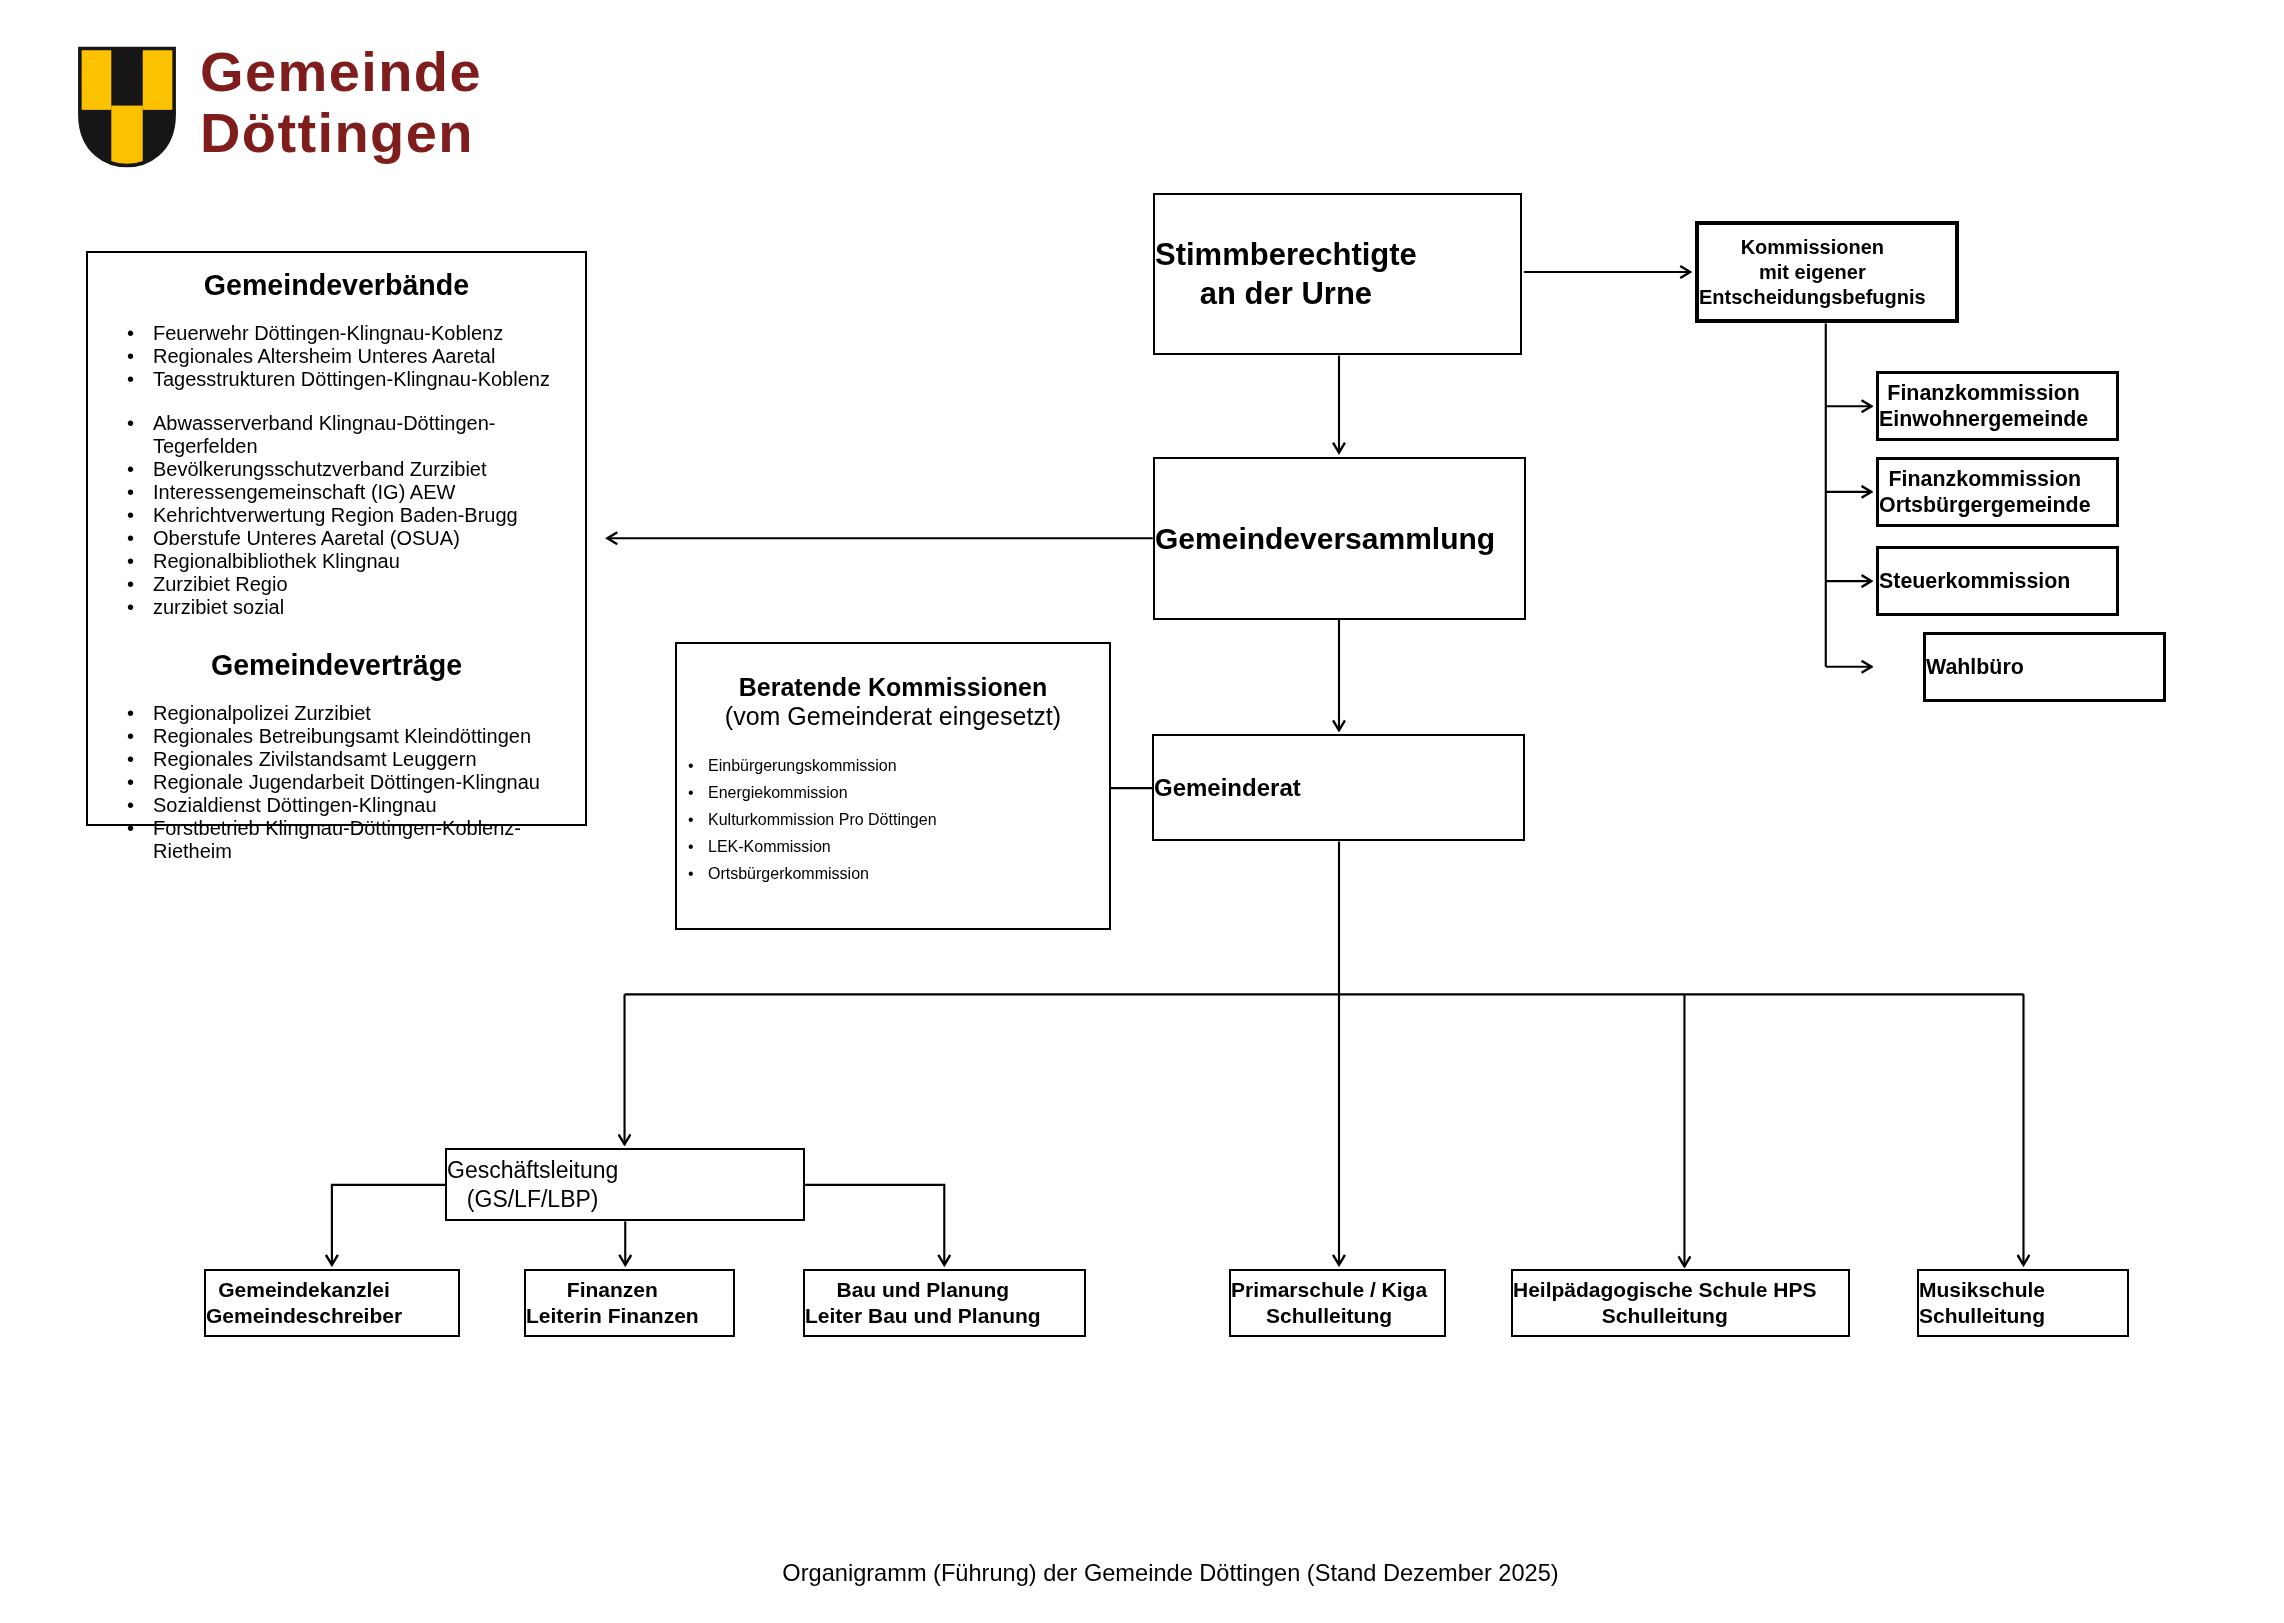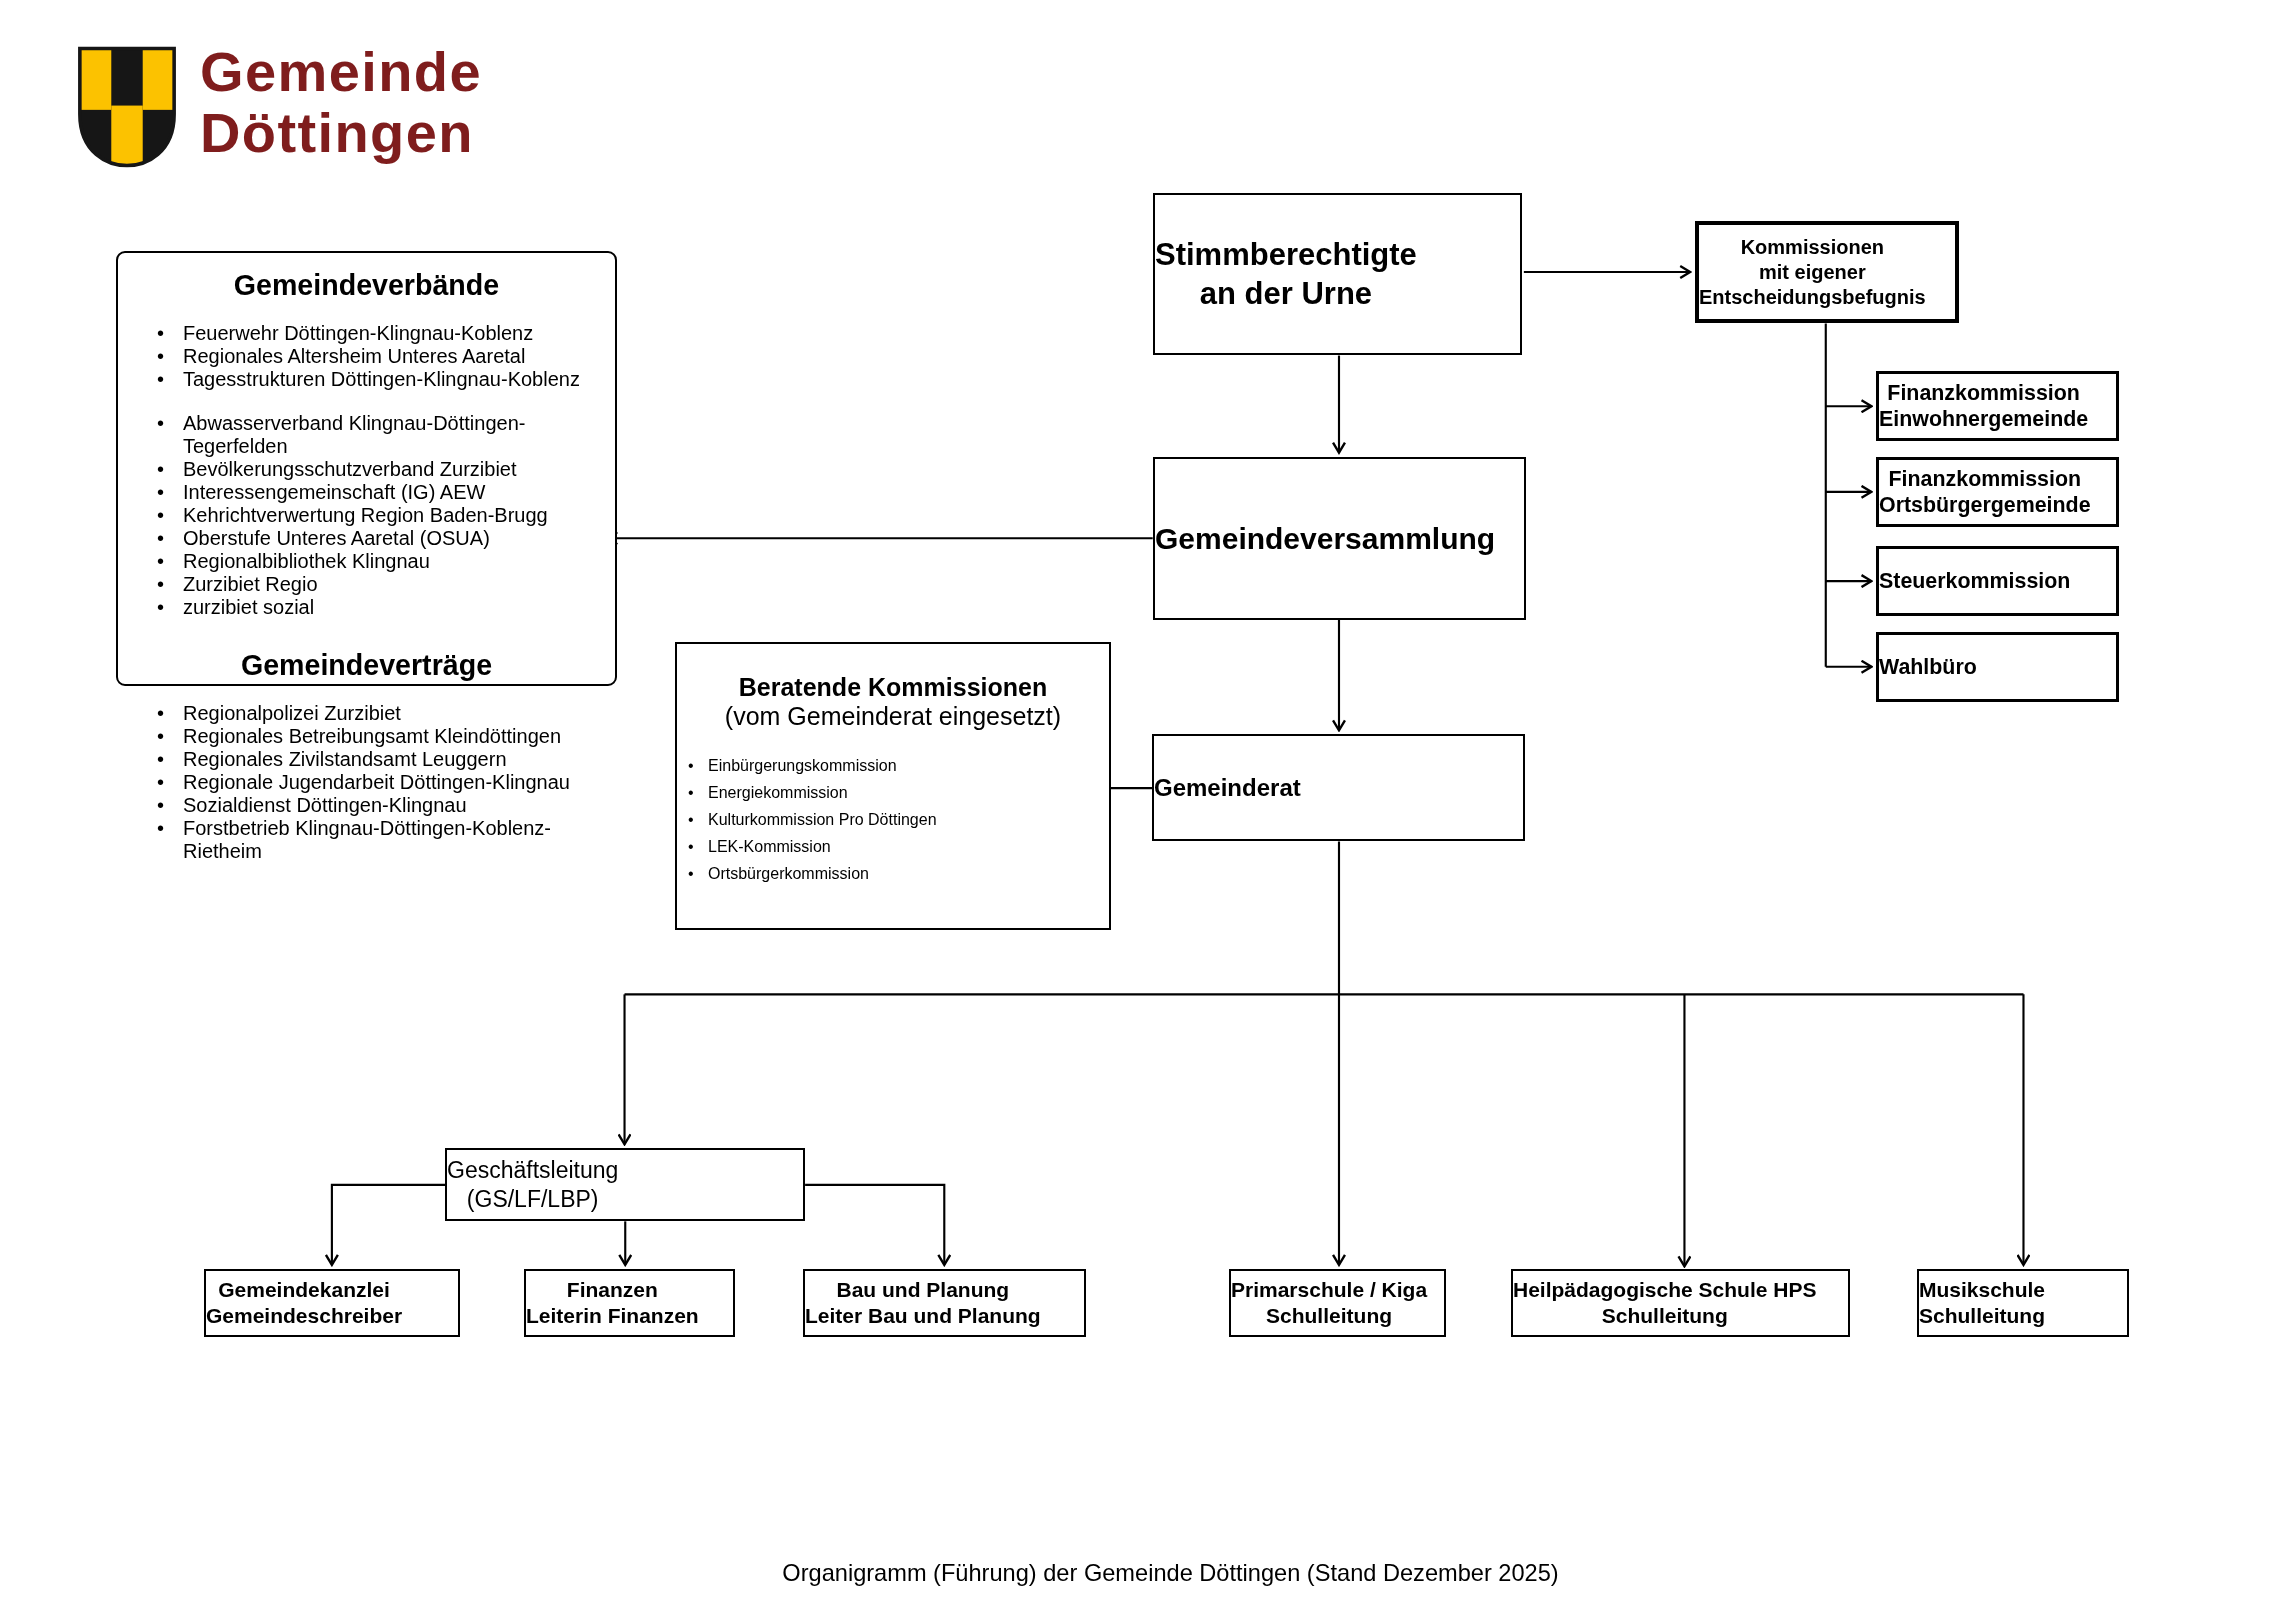--- a/index.html
+++ b/index.html
@@ -32,40 +32,40 @@
   .node .lbl{white-space:pre-line;}
   .bold{font-weight:bold;}
 
   
   #box-urne{left:1153px;top:193px;width:369px;height:162px;font-size:31px;line-height:39px;}
   #box-kommissionen{left:1695px;top:221px;width:264px;height:102px;border-width:4.3px;font-size:20px;line-height:25px;}
   .rightbox{left:1876px;width:243px;height:70px;border-width:3.6px;font-size:21.4px;line-height:26.4px;font-weight:bold;}
   #box-finanz-einwohner{top:371px;}
   #box-finanz-ortsbuerger{top:457px;}
   #box-steuerkommission{top:546px;}
-  #box-wahlbuero{top:632px;}
+  #box-wahlbuero{top:632px;margin-left:47px;}
   #box-versammlung{left:1153px;top:457px;width:373px;height:163px;font-size:30px;}
   #box-gemeinderat{left:1152px;top:734px;width:373px;height:107px;font-size:24px;}
   #box-geschaeftsleitung{left:445px;top:1148px;width:360px;height:73px;border-width:2.1px;font-weight:normal;font-size:23px;line-height:28.6px;}
   .bottombox{top:1269px;height:68px;border-width:2.1px;font-size:21px;line-height:26px;font-weight:bold;}
   #box-kanzlei{left:204px;width:256px;}
   #box-finanzen{left:524px;width:211px;}
   #box-bau{left:803px;width:283px;}
   #box-primarschule{left:1229px;width:217px;}
   #box-hps{left:1511px;width:339px;}
   #box-musikschule{left:1917px;width:212px;}
 
   
   .panel{
     position:absolute;
     background:#ffffff;
     border:2.9px solid #000;
     box-sizing:border-box;
   }
-  #panel-verbaende{left:116px;top:251px;width:501px;height:435px;border-radius:9px;}
+  #panel-verbaende{left:86px;top:251px;width:501px;height:575px;}
   #panel-beratende{left:649px;top:642px;width:436px;height:288px;border-width:2.1px;margin-left:26px;}
   .panel-title{font-weight:bold;font-size:28.6px;text-align:center;margin:0;}
   #panel-verbaende .panel-title{margin-top:15.7px;}
   #panel-verbaende .panel-title.second{margin-top:30px;}
   .plist{list-style:none;margin:0;padding:0;font-size:20px;line-height:23px;}
   #panel-verbaende .plist{margin-top:20px;padding-left:41px;margin-left:24px;}
   #panel-verbaende .plist.tight{margin-top:21.4px;}
   .plist li{position:relative;}
   #panel-verbaende .plist li::before{content:"\2022";position:absolute;left:-26px;}
   #panel-beratende .head{margin-top:28.6px;font-size:25px;font-weight:bold;text-align:center;}

